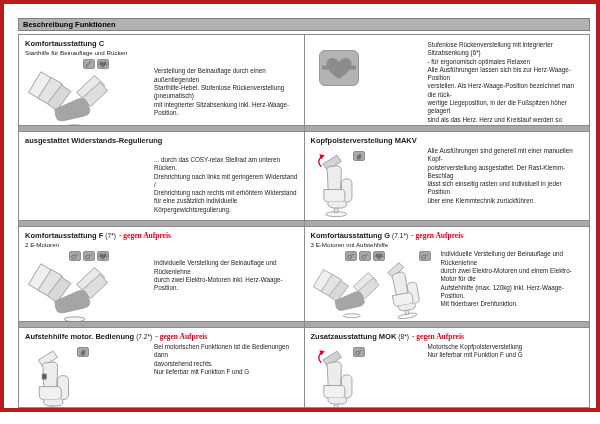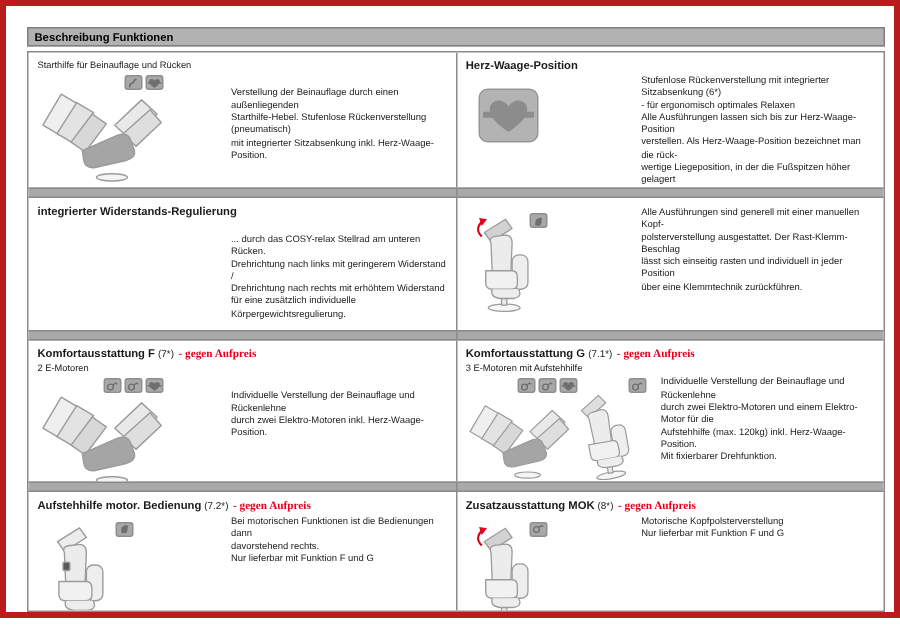--- a/index.html
+++ b/index.html
@@ -51,20 +51,23 @@
 <div class="page">
 
   <div class="header-bar">
     <span class="t">Beschreibung Funktionen</span>
   </div>
 
   <div class="ftable">
 
     <div class="trow r1">
       <div class="cell col-l">
+        <div class="cell-head">
+          <span>Komfortausstattung C</span>
+        </div>
         <div class="sub">Starthilfe für Beinauflage und Rücken</div>
         <div class="cell-body">
           <div class="fig">
             <div class="icons" style="left:58px">
               <span class="icon">
                 <svg width="11" height="9" viewBox="0 0 12 10">
                     <path d="M8.5,1.8 C5,1.8 7.6,5 4.6,5 C2.6,5 3.1,8.2 3.1,8.2" stroke="#6e6e6e" fill="none" stroke-width="1.4"></path>
                   </svg>
               </span>
               <span class="icon">
@@ -86,23 +89,20 @@
               </g>
             </svg>
           </div>
           <div class="desc mt10">Verstellung der Beinauflage durch einen außenliegenden
 Starthilfe-Hebel. Stufenlose Rückenverstellung (pneumatisch)
 mit integrierter Sitzabsenkung inkl. Herz-Waage-Position.</div>
         </div>
       </div>
 
       <div class="cell col-r">
-        <div class="cell-head">
-          <span>Herz-Waage-Position</span>
-        </div>
         <div class="cell-body">
           <div class="fig">
             <div class="herz-big">
               <svg width="34" height="28" viewBox="0 0 34 28">
                 <rect x="0" y="11.5" width="34" height="4" fill="#8c8c8c"></rect>
                 <path d="M17 25 C9 19.5 4.5 15 4.5 10 C4.5 6.4 7.2 4 10.4 4 C13.2 4 15.5 5.7 17 8 C18.5 5.7 20.8 4 23.6 4 C26.8 4 29.5 6.4 29.5 10 C29.5 15 25 19.5 17 25 Z" fill="#8c8c8c"></path>
               </svg>
             </div>
           </div>
           <div class="desc mt2">Stufenlose Rückenverstellung mit integrierter Sitzabsenkung (6*)
@@ -119,32 +119,35 @@
     </div>
 
     <div class="band">
         <div class="bcell"></div>
         <div class="bcell"></div>
       </div>
 
     <div class="trow r2">
       <div class="cell col-l">
         <div class="cell-head">
-          <span>integrierter Widerstands-Regulierung</span>
+          <span>ausgestattet Widerstands-Regulierung</span>
         </div>
         <div class="cell-body">
           <div class="fig"></div>
           <div class="desc mt10">... durch das COSY-relax Stellrad am unteren Rücken.
 Drehrichtung nach links mit geringerem Widerstand /
 Drehrichtung nach rechts mit erhöhtem Widerstand
 für eine zusätzlich individuelle Körpergewichtsregulierung.</div>
         </div>
       </div>
 
       <div class="cell col-r">
+        <div class="cell-head">
+          <span>Kopfpolsterverstellung MAKV</span>
+        </div>
         <div class="cell-body">
           <div class="fig">
             <div class="icons" style="left:42px;top:6px">
               <span class="icon">
                 <svg width="11" height="9" viewBox="0 0 12 10">
                     <path d="M3.5,8.4 Q3,4.4 4.5,3.2 L7.2,2 Q8.8,1.7 8.7,3.2 L8.2,7 Q8,8.6 6.2,8.6 Z" fill="#6e6e6e"></path>
                   </svg>
               </span>
             </div>
             <svg class="chair-up" width="44" height="64" viewBox="0 0 50 72">

